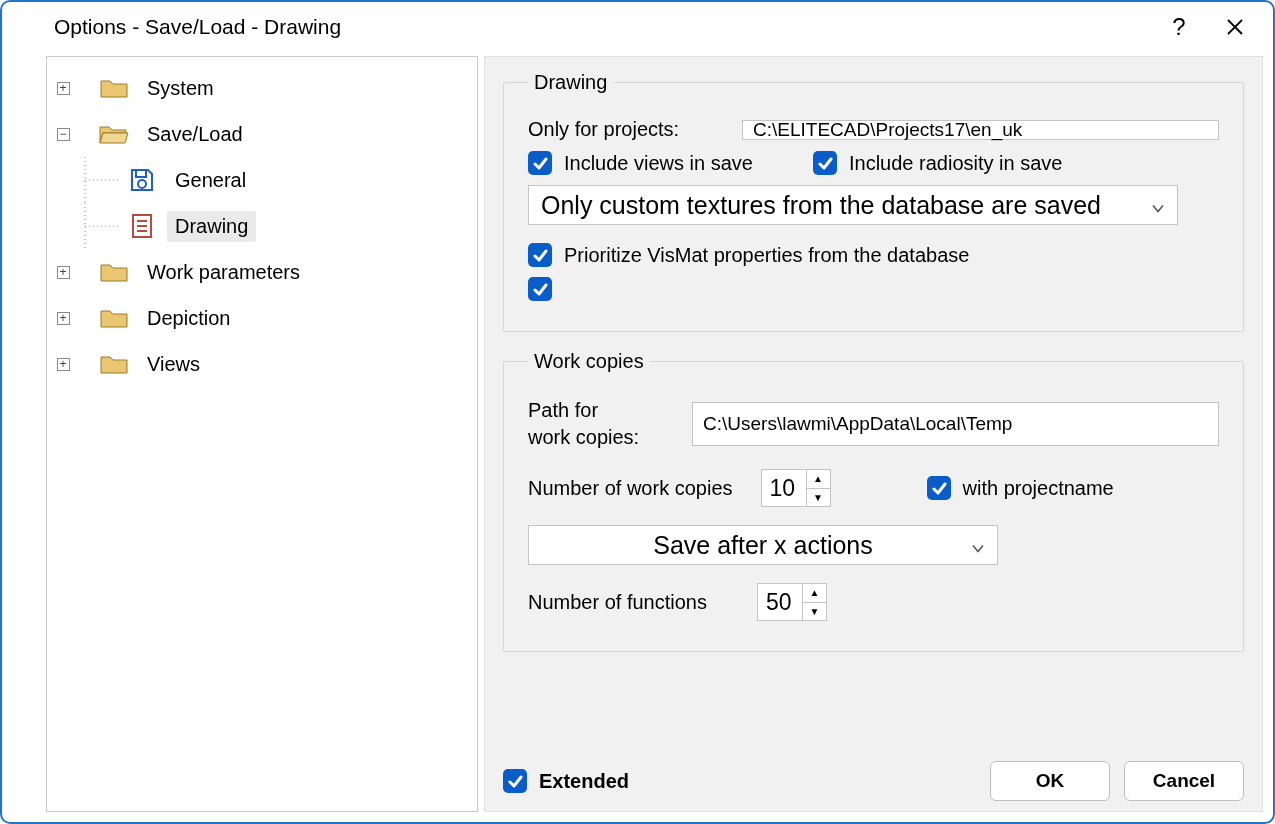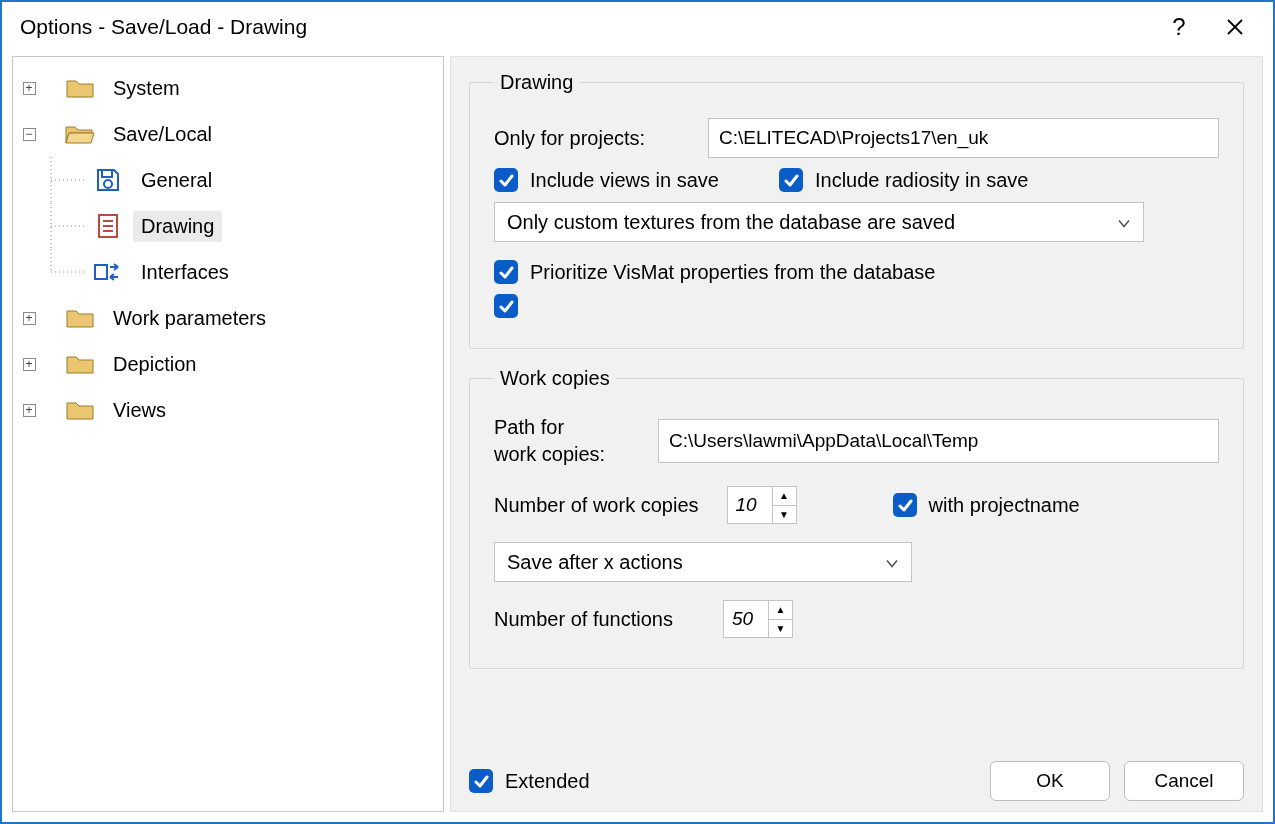--- a/index.html
+++ b/index.html
@@ -7,26 +7,27 @@
     margin: 0;
     font-family: "Segoe UI", Arial, sans-serif;
     font-size: 17px;
     color: #000;
     background: #fff;
   }
   .window {
     width: 1275px;
     height: 824px;
     border: 2px solid #2176cc;
-    border-radius: 0;
+    border-radius: 10px;
     background: #fff;
     position: relative;
     display: flex;
     flex-direction: column;
     overflow: hidden;
+    padding-left: 34px;
   }
   
   .titlebar {
     display: flex;
     align-items: center;
     height: 50px;
     padding: 0 10px 0 18px;
     font-size: 21px;
   }
   .titlebar .title { flex: 1; }
@@ -127,21 +128,21 @@
     align-items: center;
     gap: 14px;
     margin: 10px 0;
   }
   .row .lbl {
     font-size: 20px;
   }
 
   .text-input {
     flex: 1;
-    height: 40px;
+    height: 20px;
     border: 1px solid #c4c4c4;
     background: #fff;
     padding: 2px 10px;
     font-size: 19px;
     display: flex; align-items: center;
   }
 
   .checkbox {
     display: inline-flex;
     align-items: center;
@@ -157,58 +158,58 @@
   }
   .cb-box svg { stroke: #fff; stroke-width: 3; fill: none; stroke-linecap: round; stroke-linejoin: round; }
 
   .select {
     height: 40px;
     border: 1px solid #c4c4c4;
     background: #fff;
     display: flex; align-items: center;
     padding: 0 12px;
     position: relative;
-    font-size: 20px;
+    font-size: 25px;
     cursor: pointer;
   }
   .select .chev {
     position: absolute; right: 12px; top: 50%; transform: translateY(-50%);
     color: #555;
   }
 
   .spinner {
     display: inline-flex;
     align-items: stretch;
     height: 38px;
     border: 1px solid #c4c4c4;
     background: #fff;
   }
   .spinner .val {
     width: 44px;
     display: flex; align-items: center;
     padding-left: 8px;
-    font-size: 19px;
-    font-style: italic;
+    font-size: 23px;
   }
   .spinner .btns {
     display: flex; flex-direction: column; border-left: 1px solid #c4c4c4;
     width: 24px;
   }
   .spinner .btns div {
     flex:1; display:flex; align-items:center; justify-content:center;
     font-size: 10px; cursor: pointer; background:#fff;
   }
   .spinner .btns div:first-child { border-bottom:1px solid #c4c4c4; }
 
   
   .footer {
     margin-top: auto;
     display: flex;
     gap: 14px;
     padding-top: 8px;
+    font-weight: bold;
   }
   .btn {
     height: 40px; min-width: 120px;
     border: 1px solid #bdbdbd;
     background: #fff;
     border-radius: 6px;
     display: flex; align-items: center; justify-content: center;
     font-size: 19px;
     padding: 0 24px;
     cursor: pointer;
@@ -253,21 +254,21 @@
         <span class="expander-cell">
             <span class="expander">−</span>
           </span>
         <span class="indent-cell" style="width:20px;"></span>
         <span class="tree-icon">
           <svg width="30" height="22" viewBox="0 0 30 22">
             <path d="M1 4h9l3 3h14v3H4l-3 10z" fill="#e9c66f" stroke="#9d7a2d"></path>
             <path d="M4 10h25l-3 10H1z" fill="#f2d790" stroke="#9d7a2d"></path>
           </svg>
         </span>
-        <span class="tree-label">Save/Local</span>
+        <span class="tree-label">Save/Load</span>
       </div>
 
       <div class="tree-row">
         <span class="expander-cell"></span>
         <span class="conn">
           <svg width="48" height="46">
               <line x1="10" y1="0" x2="10" y2="46" stroke="#888" stroke-dasharray="1 3"></line>
               <line x1="10" y1="23" x2="44" y2="23" stroke="#888" stroke-dasharray="1 3"></line>
             </svg>
         </span>
@@ -293,37 +294,20 @@
           <svg width="24" height="26" viewBox="0 0 24 26">
             <rect x="3" y="2" width="18" height="22" fill="#fff" stroke="#b84a3e" stroke-width="2"></rect>
             <line x1="7" y1="8" x2="17" y2="8" stroke="#b84a3e" stroke-width="2"></line>
             <line x1="7" y1="13" x2="17" y2="13" stroke="#b84a3e" stroke-width="2"></line>
             <line x1="7" y1="18" x2="17" y2="18" stroke="#b84a3e" stroke-width="2"></line>
           </svg>
         </span>
         <span class="tree-label">Drawing</span>
       </div>
 
-      <div class="tree-row">
-        <span class="expander-cell"></span>
-        <span class="conn">
-          <svg width="48" height="46">
-              <line x1="10" y1="0" x2="10" y2="23" stroke="#888" stroke-dasharray="1 3"></line>
-              <line x1="10" y1="23" x2="44" y2="23" stroke="#888" stroke-dasharray="1 3"></line>
-            </svg>
-        </span>
-        <span class="tree-icon">
-          <svg width="28" height="24" viewBox="0 0 28 24">
-            <rect x="1" y="5" width="12" height="14" fill="none" stroke="#1f5fbf" stroke-width="2"></rect>
-            <path d="M16 7 L24 7 M24 7 L20 4 M24 7 L20 10" fill="none" stroke="#1f5fbf" stroke-width="2"></path>
-            <path d="M24 17 L16 17 M16 17 L20 14 M16 17 L20 20" fill="none" stroke="#1f5fbf" stroke-width="2"></path>
-          </svg>
-        </span>
-        <span class="tree-label">Interfaces</span>
-      </div>
 
       <div class="tree-row">
         <span class="expander-cell">
             <span class="expander">+</span>
           </span>
         <span class="indent-cell" style="width:20px;"></span>
         <span class="tree-icon">
           <svg width="28" height="22" viewBox="0 0 28 22">
               <path d="M1 4h9l3 3h14v13H1z" fill="#e9c66f" stroke="#9d7a2d"></path>
             </svg>
@@ -450,21 +434,21 @@
             <span class="cb-box">
                 <svg width="16" height="16" viewBox="0 0 16 16">
                   <polyline points="3,9 7,13 14,4"></polyline>
                 </svg>
               </span>
             <span>with projectname</span>
           </label>
         </div>
 
         <div class="row" style="margin-top:18px;">
-          <div class="select" style="width:418px;">
+          <div class="select" style="width:470px;justify-content:center;">
             <span>Save after x actions</span>
             <span class="chev">
               <svg width="14" height="10" viewBox="0 0 14 10">
                   <polyline points="2,2 7,8 12,2" fill="none" stroke="#555" stroke-width="1.5"></polyline>
                 </svg>
             </span>
           </div>
         </div>
 
         <div class="row" style="margin-top:18px; gap:50px;align-items:center;">

